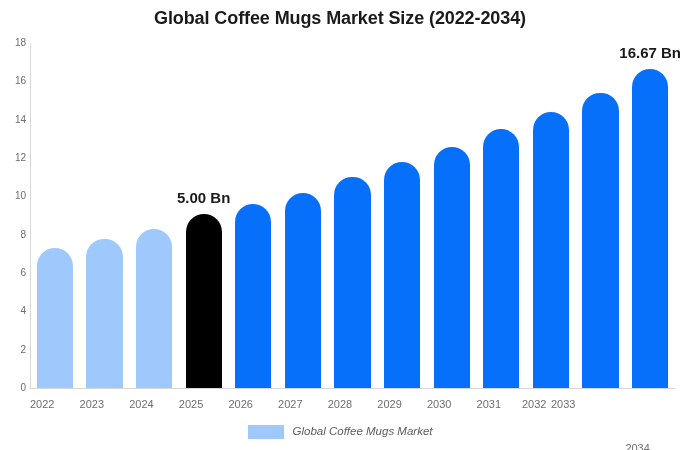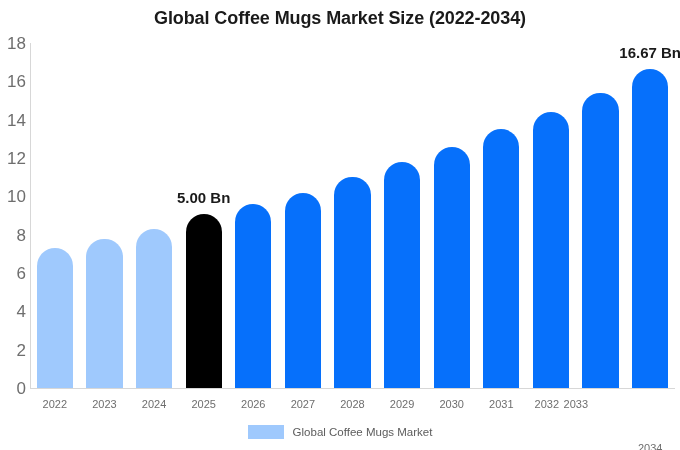--- a/index.html
+++ b/index.html
@@ -52,21 +52,21 @@
     top: 388px;
     width: 645px;
     height: 1px;
     background: #d7d7d7;
   }
   .y-tick {
     position: absolute;
     right: 0;
     width: 24px;
     text-align: right;
-    font-size: 17px;
+    font-size: 10px;
     color: #6e6e6e;
     transform: translateY(-50%);
     line-height: 1;
   }
   .y-ticks {
     position: absolute;
     left: 0;
     top: 0;
     width: 26px;
     height: 450px;
@@ -104,34 +104,34 @@
   .x-labels {
     position: absolute;
     left: 30px;
     top: 395px;
     width: 645px;
     height: 20px;
   }
   .x-tick {
     position: absolute;
     top: 0;
-    text-align: center;
+    text-align: left;
     font-size: 11px;
     color: #6e6e6e;
     line-height: 18px;
   }
   .legend {
     position: absolute;
     left: 0;
     top: 425px;
     width: 680px;
     display: flex;
-    align-items: center;
     justify-content: center;
     gap: 9px;
+    font-style: italic;
   }
   .legend-swatch {
     width: 36px;
     height: 14px;
   }
   .legend-text {
     font-size: 11.5px;
     color: #5c5c5c;
   }
 </style>

